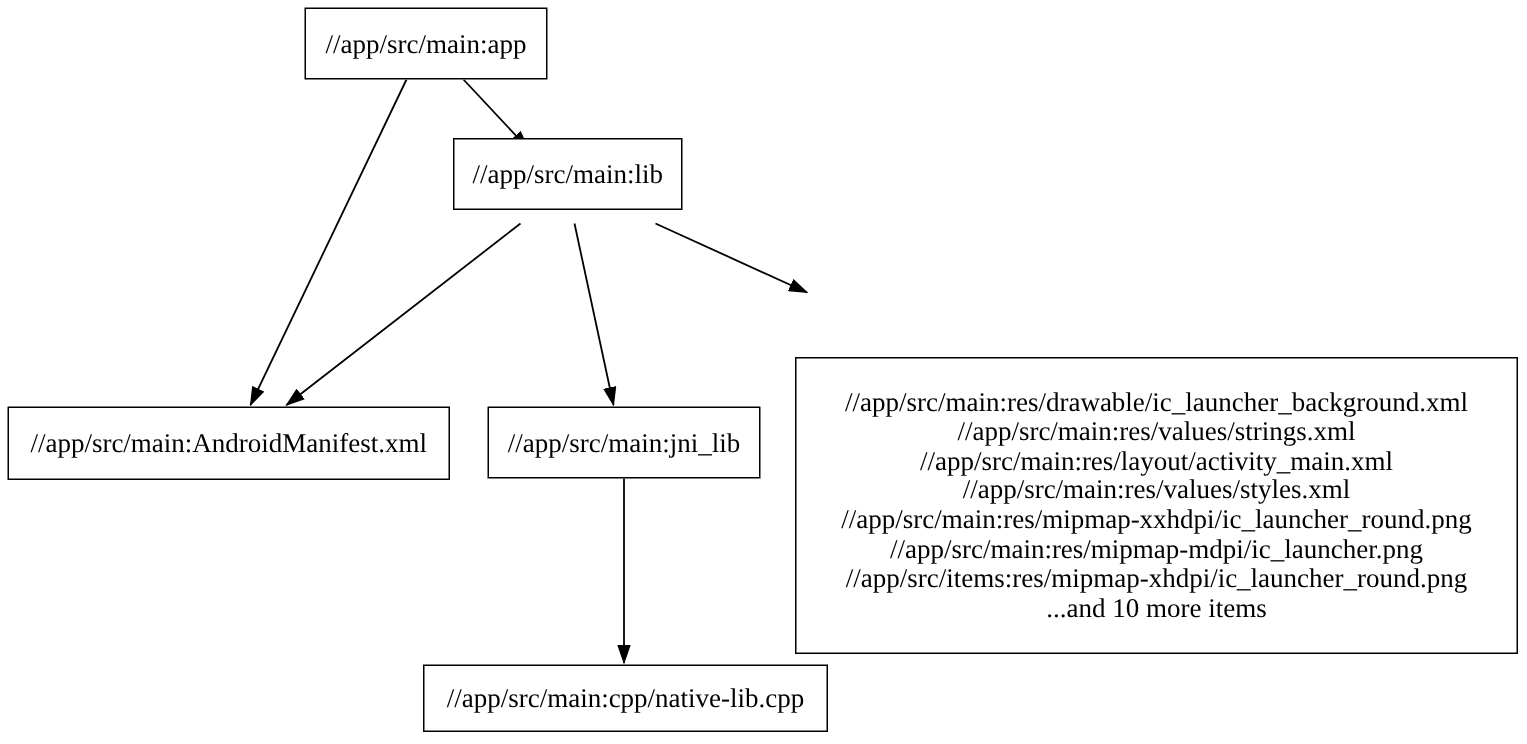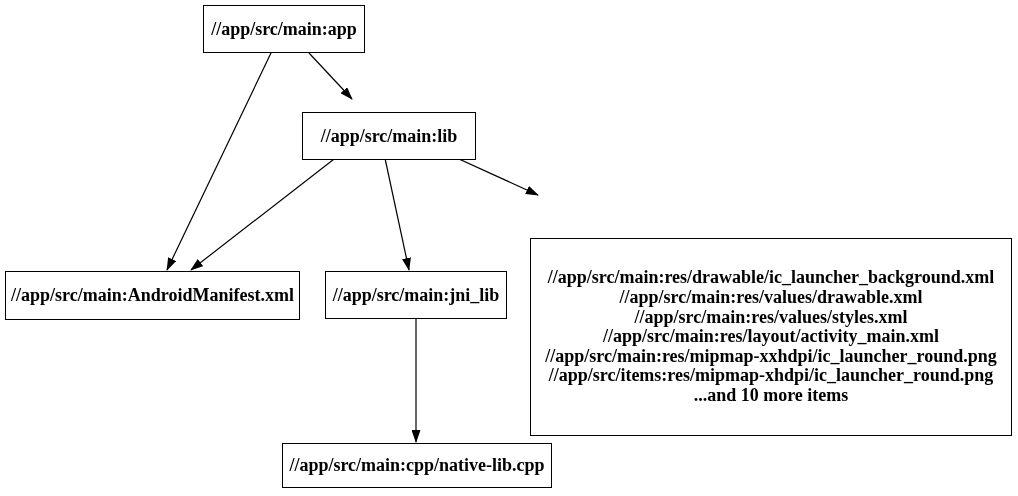--- a/index.html
+++ b/index.html
@@ -8,21 +8,20 @@
     background: #ffffff;
   }
   #canvas {
     position: relative;
     width: 1018px;
     height: 496px;
     background: #ffffff;
     font-family: "Liberation Serif", "DejaVu Serif", serif;
     color: #000000;
     overflow: hidden;
-    font-weight: bold;
   }
   #edges {
     position: absolute;
     left: 0;
     top: 0;
     width: 1018px;
     height: 496px;
   }
   .node {
     position: absolute;
@@ -38,21 +37,21 @@
     white-space: nowrap;
   }
   .node.multiline {
     flex-direction: column;
     justify-content: center;
   }
   .node.multiline .line {
     line-height: 19.6px;
   }
   #node-app        { left: 203px; top: 5px;   width: 162px; height: 48px; }
-  #node-lib        { left: 302px; top: 112px; width: 174px; height: 48px; }
+  #node-lib        { left: 302px; top: 92px; width: 153px; height: 48px; }
   #node-manifest   { left: 5px;   top: 271px; width: 295px; height: 49px; }
   #node-jni-lib    { left: 325px; top: 271px; width: 182px; height: 48px; justify-content: center; }
   #node-res-group  { left: 530px; top: 197px; width: 482px; height: 198px; margin-top: 41px; }
   #node-native-cpp { left: 282px; top: 443px; width: 270px; height: 45px; }
 </style>
 </head>
 <body>
 
 <div id="canvas">
 
@@ -81,24 +80,25 @@
   <div class="node" id="node-manifest">
     <span>//app/src/main:AndroidManifest.xml</span>
   </div>
 
   <div class="node" id="node-jni-lib">
     <span>//app/src/main:jni_lib</span>
   </div>
 
   <div class="node multiline" id="node-res-group">
     <div class="line">//app/src/main:res/drawable/ic_launcher_background.xml</div>
-    <div class="line">//app/src/main:res/values/drawable.xml</div>
+    <div class="line">//app/src/main:res/values/strings.xml</div>
+    <div class="line">//app/src/main:res/layout/activity_main.xml</div>
     <div class="line">//app/src/main:res/values/styles.xml</div>
-    <div class="line">//app/src/main:res/layout/activity_main.xml</div>
     <div class="line">//app/src/main:res/mipmap-xxhdpi/ic_launcher_round.png</div>
+    <div class="line">//app/src/main:res/mipmap-mdpi/ic_launcher.png</div>
     <div class="line">//app/src/items:res/mipmap-xhdpi/ic_launcher_round.png</div>
     <div class="line">...and 10 more items</div>
   </div>
 
   <div class="node" id="node-native-cpp">
     <span>//app/src/main:cpp/native-lib.cpp</span>
   </div>
 
 </div>
 

